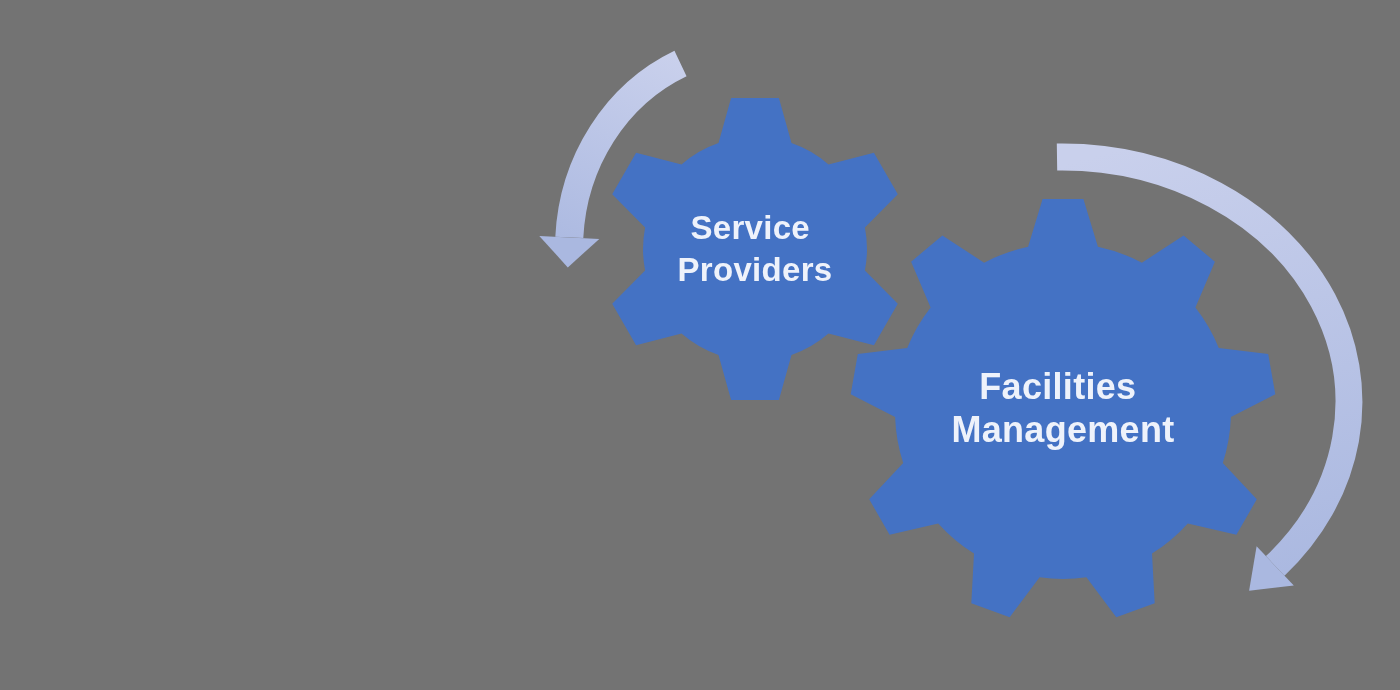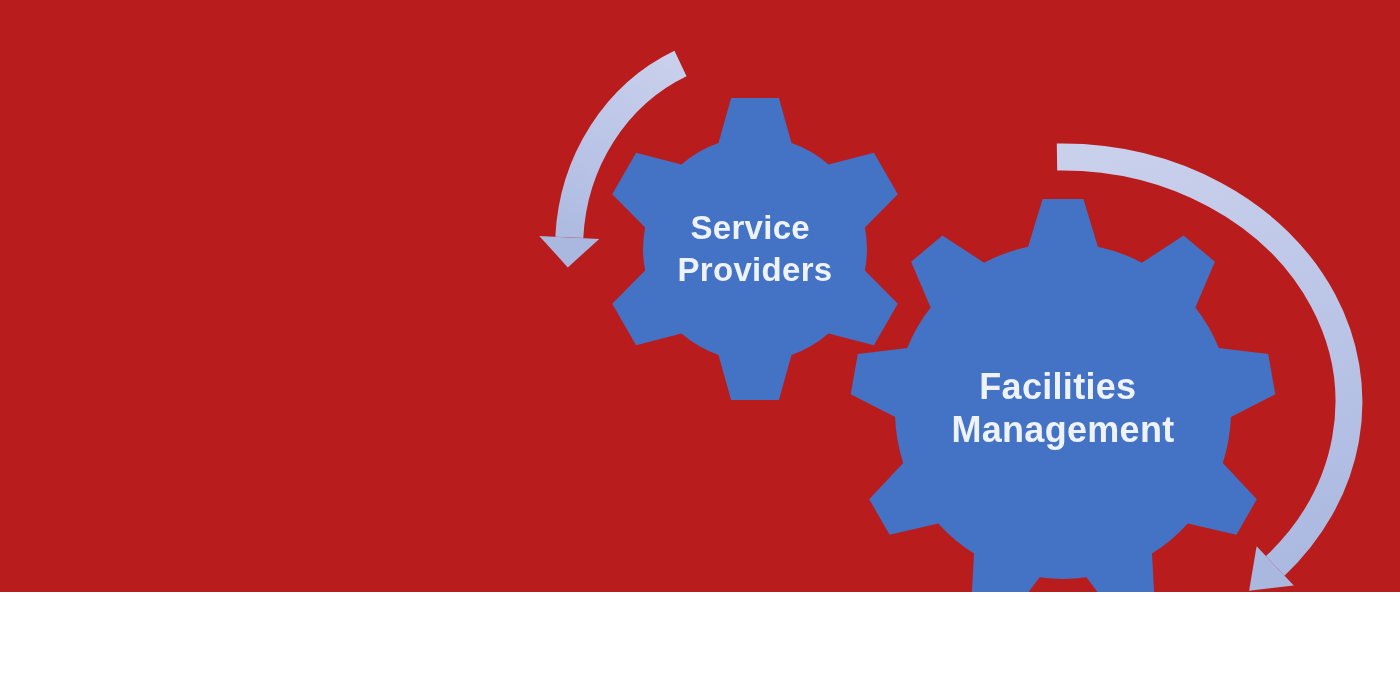--- a/index.html
+++ b/index.html
@@ -3,22 +3,22 @@
 <meta charset="utf-8">
 <style>
   html, body {
     margin: 0;
     padding: 0;
     background: #ffffff;
   }
   .stage {
     position: relative;
     width: 1400px;
-    height: 592px;
-    background: #b91c1c;
+    height: 690px;
+    background: #737373;
     overflow: hidden;
   }
   svg.diagram {
     display: block;
     width: 1400px;
     height: 690px;
   }
   .gear-label {
     font-family: "Liberation Sans", sans-serif;
     font-weight: bold;

